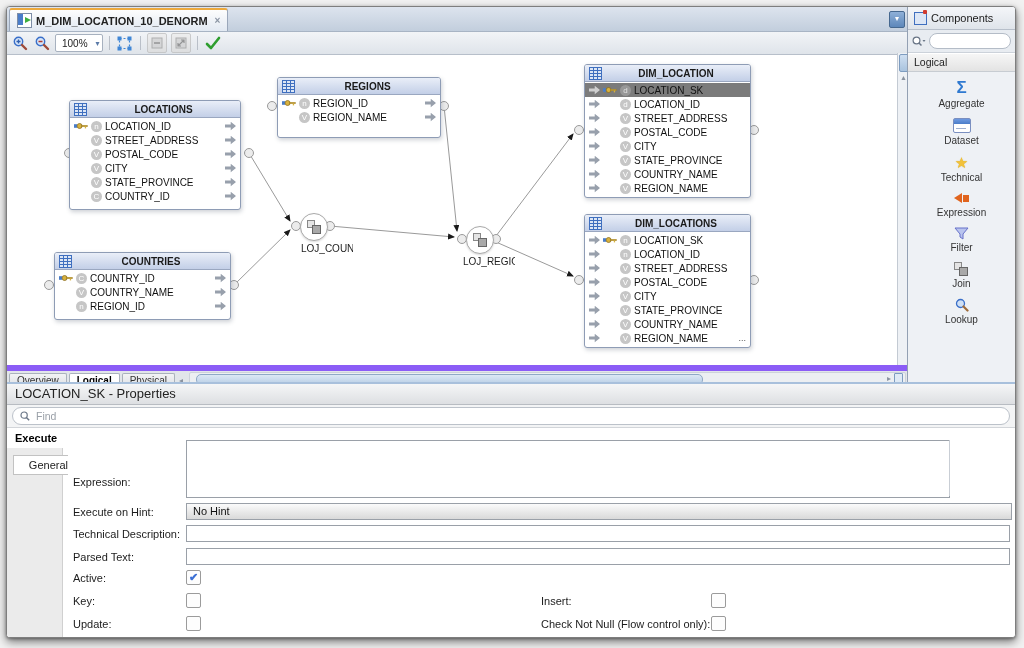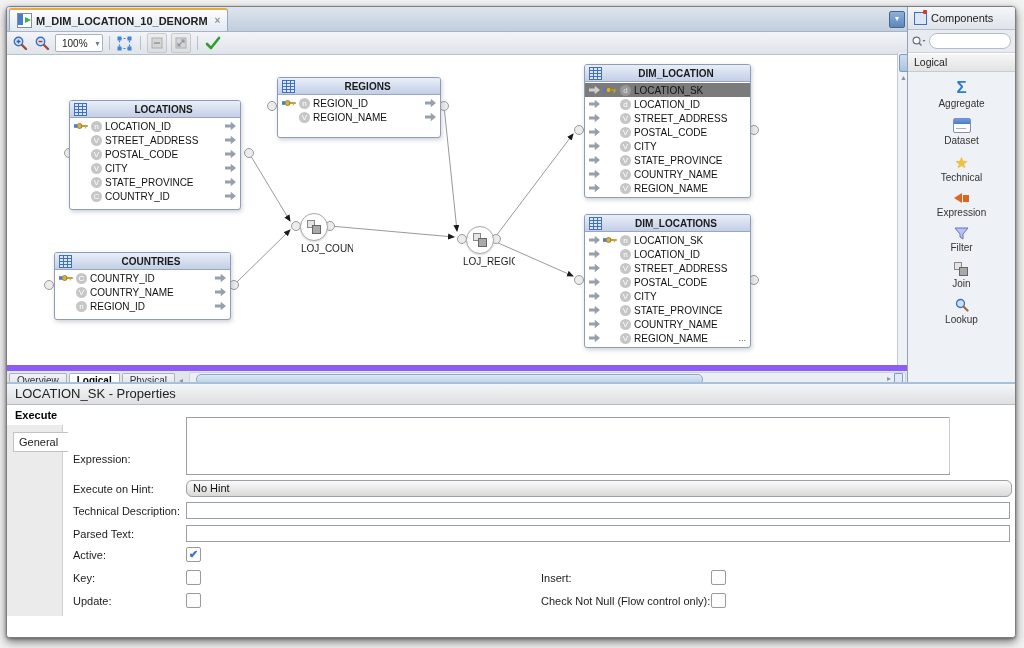--- a/index.html
+++ b/index.html
@@ -82,24 +82,24 @@
   .ic-join .sq1,.join-glyph .sq1{position:absolute;left:0;top:0;width:6px;height:6px;background:#e4e4e4;border:1px solid #888;}
   .ic-join .sq2,.join-glyph .sq2{position:absolute;left:5px;top:5px;width:7px;height:7px;background:#a9a9a9;border:1px solid #666;}
   
   .props{position:absolute;left:0;top:375px;right:0;bottom:0;border-top:2px solid #a8c0dc;background:#fff;}
   .props-head{height:20px;line-height:20px;padding:0 8px;background:linear-gradient(#f5f6f7,#dddfe2);border-bottom:1px solid #b8bcc2;font-size:13px;color:#222;}
   .find-row{height:22px;display:flex;align-items:center;padding:0 5px;background:#f3f4f5;border-bottom:1px solid #d2d5d9;}
   .find-box{flex:1;height:16px;display:flex;align-items:center;gap:5px;background:#fff;border:1px solid #bcc2ca;border-radius:9px;padding:0 7px;font-size:10.5px;color:#9aa0a8;}
   .pform{position:relative;height:211px;font-size:11px;color:#111;}
   .rail{position:absolute;left:0;top:20px;width:55px;bottom:0;background:#ebebeb;border-right:1px solid #d0d0d0;}
   .target-lbl{position:absolute;left:8px;top:4px;font-weight:bold;font-size:11px;color:#000;}
-  .general-tab{position:absolute;left:6px;top:27px;width:49px;height:18px;line-height:18px;background:#fff;border:1px solid #c2c2c2;border-right:none;padding-left:5px;font-size:11px;color:#222;z-index:2;}
+  .general-tab{position:absolute;left:6px;top:27px;width:49px;height:18px;line-height:18px;background:#fff;border:1px solid #c2c2c2;border-right:none;padding-left:5px;font-size:11px;color:#222;z-index:2;text-align:right;}
   .flabel{position:absolute;color:#1c1c1c;white-space:nowrap;}
   .ftext{position:absolute;border:1px solid #9aa0a8;background:#fff;}
-  .fcombo{position:absolute;height:15px;line-height:15px;background:linear-gradient(#fbfbfb,#d9d9d9);border:1px solid #9aa0a8;border-radius:6px;padding-left:6px;font-size:11px;color:#111;}
+  .fcombo{position:absolute;height:15px;line-height:15px;background:linear-gradient(#fbfbfb,#d9d9d9);border:1px solid #9aa0a8;border-radius:0;padding-left:6px;font-size:11px;color:#111;}
   .cb{position:absolute;width:13px;height:13px;background:#fdfdfd;border:1px solid #9b9b9b;border-radius:2px;font-size:11px;line-height:12px;text-align:center;color:#3b6fd4;font-weight:bold;}
   .vdiv{position:absolute;width:1px;background:#c9ced5;}
 </style>
 </head>
 <body>
 
 <div class="window">
 
   <div class="top-region">
 
@@ -544,20 +544,29 @@
             <line x1="8.5" y1="8.5" x2="12.5" y2="12.5" stroke="#9e6b3a" stroke-width="2.2" stroke-linecap="round"></line>
           </svg>
           <span class="lbl">Lookup</span>
         </div>
       </div>
     </div>
   </div>
 
   <div class="props">
     <div class="props-head">LOCATION_SK - Properties</div>
+    <div class="find-row">
+      <span class="find-box">
+        <svg width="11" height="11" viewBox="0 0 12 12">
+          <circle cx="4.5" cy="4.5" r="3.4" fill="#fff" stroke="#6a7687" stroke-width="1.3"></circle>
+          <line x1="7" y1="7" x2="10" y2="10" stroke="#6a7687" stroke-width="1.6"></line>
+        </svg>
+        <span>Find</span>
+      </span>
+    </div>
     <div class="pform">
       <div class="rail"></div>
       <div class="target-lbl">Execute</div>
       <div class="general-tab">General</div>
 
       <div class="flabel" style="left:66px;top:48px;">Expression:</div>
       <textarea class="ftext" style="left: 179px; top: 12px; width: 758px; height: 52px; resize: none;" value=""></textarea>
       <div class="vdiv" style="left:942px;top:12px;height:56px;"></div>
 
       <div class="flabel" style="left:66px;top:78px;">Execute on Hint:</div>

